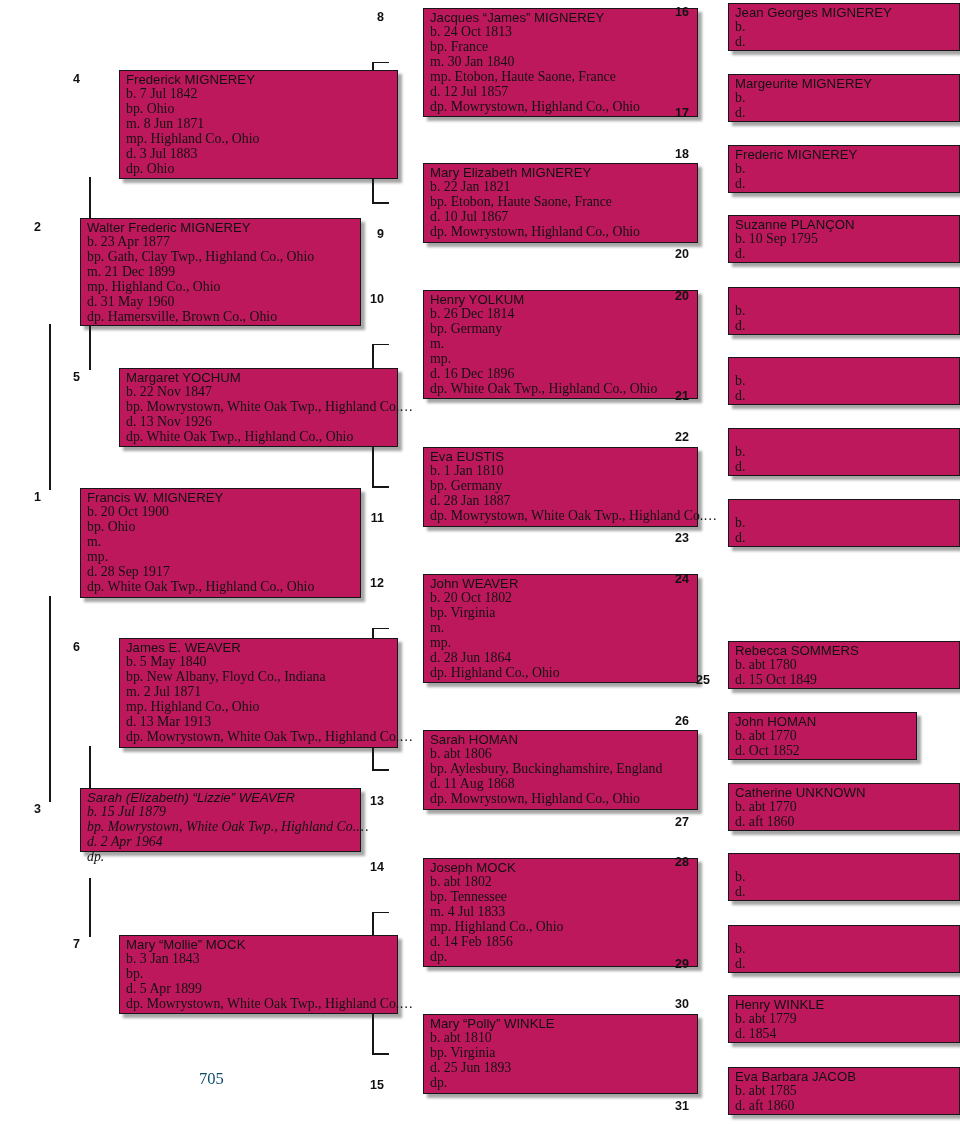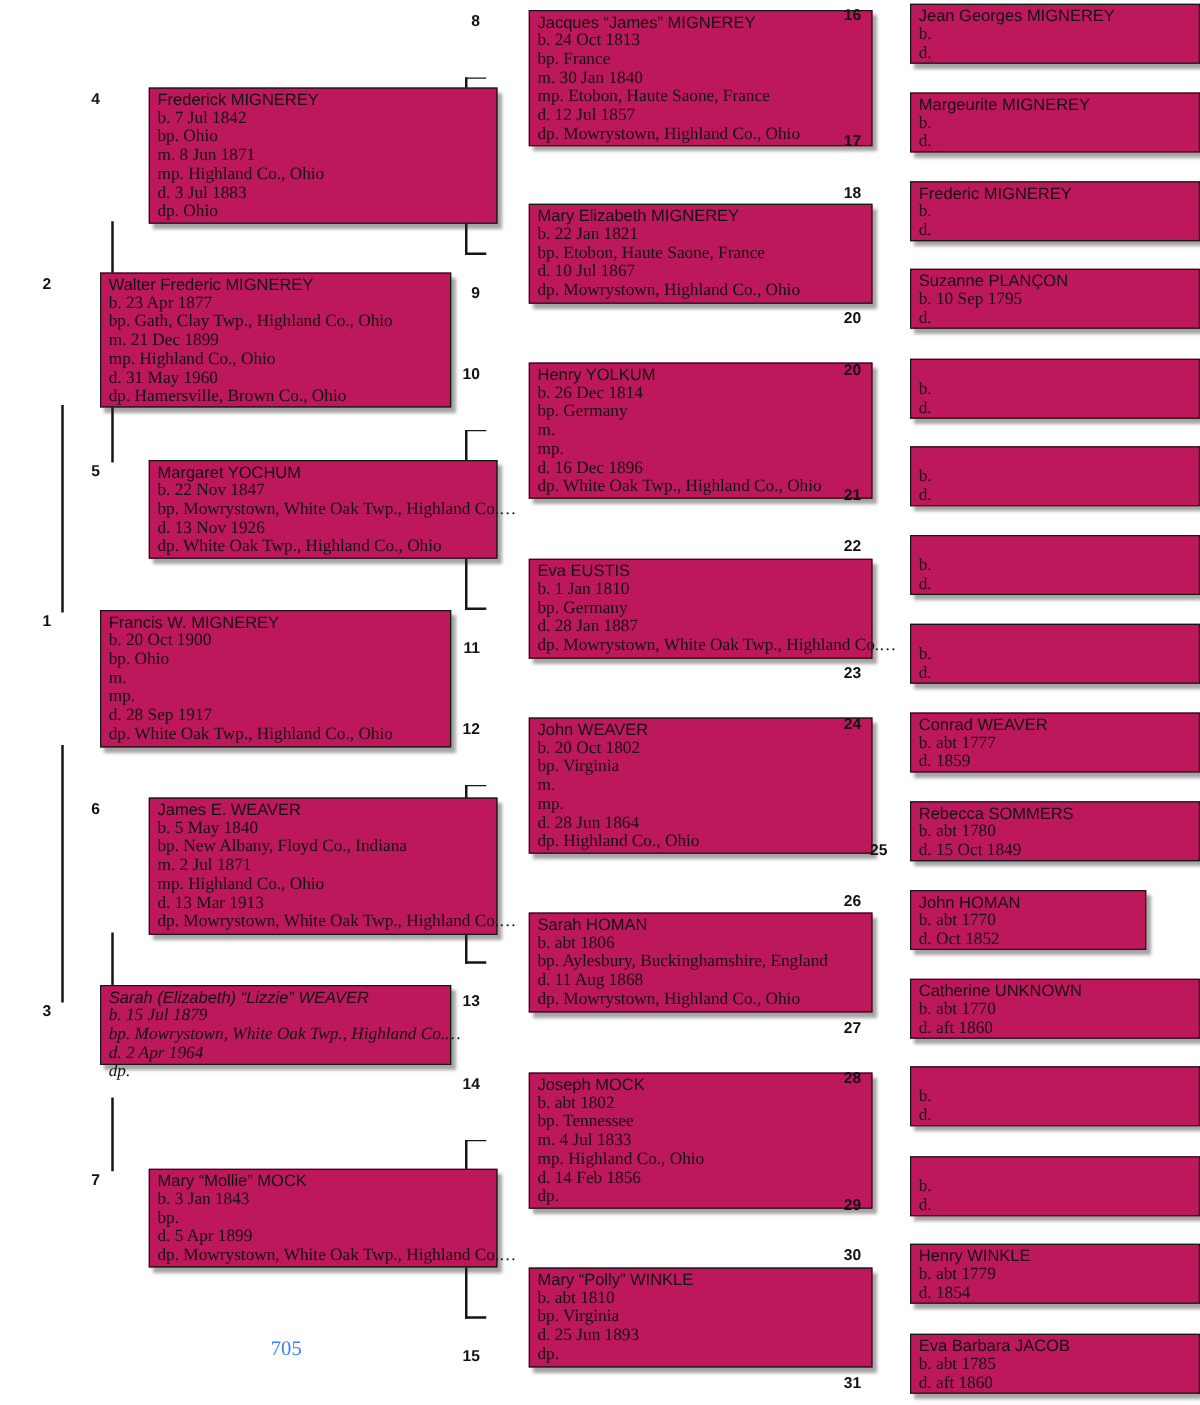--- a/index.html
+++ b/index.html
@@ -7,22 +7,22 @@
          font-family:"Liberation Sans",sans-serif;}
   .pbox{position:absolute;background:#be185d;border:1.4px solid #161616;box-sizing:border-box;
         padding:1.5px 4px 0 6px;box-shadow:3.5px 4px 2.5px rgba(40,40,40,0.42);margin-left:36px;}
   .pname{font-family:"Liberation Sans",sans-serif;font-size:13.2px;line-height:14.9px;
          color:#111;white-space:nowrap;min-height:14.9px;}
   .pline{font-family:"Liberation Serif",serif;font-size:13.8px;line-height:14.9px;
          color:#111;white-space:nowrap;}
   .pnum{position:absolute;width:22px;text-align:right;font-family:"Liberation Sans",sans-serif;
         font-weight:bold;font-size:12.5px;line-height:14px;color:#111;}
   .cline{position:absolute;background:#161616;}
-  .pagenum{position:absolute;left:199px;top:1069px;width:60px;text-align:center;
-           font-family:"Liberation Serif",serif;font-size:16.5px;color:#3b82f6;}
+  .pagenum{position:absolute;left:199px;top:1069px;width:60px;
+           font-family:"Liberation Serif",serif;font-size:16.5px;color:#0c4a6e;}
 </style>
 </head>
 <body>
 
 <div id="chart">
   <div class="pagenum">705</div>
 <div class="cline" style="left: 49px; top: 324px; width: 1.5px; height: 166px;"></div>
     <div class="cline" style="left: 49px; top: 596px; width: 1.5px; height: 206px;"></div>
     <div class="cline" style="left: 89px; top: 177px; width: 1.5px; height: 43px;"></div>
     <div class="cline" style="left: 89px; top: 324px; width: 1.5px; height: 46px;"></div>
@@ -253,25 +253,20 @@
       <div class="pline">b.</div>
       <div class="pline">d.</div>
     </div>
     <div class="pnum" style="left: 667px; top: 430px;">22</div>
     <div class="pbox" style="left: 692px; top: 499px; width: 232px; height: 48px;">
       <div class="pname"></div>
       <div class="pline">b.</div>
       <div class="pline">d.</div>
     </div>
     <div class="pnum" style="left: 667px; top: 530.5px;">23</div>
-    <div class="pbox" style="left: 692px; top: 570px; width: 232px; height: 48px;">
-      <div class="pname">Conrad WEAVER</div>
-      <div class="pline">b. abt 1777</div>
-      <div class="pline">d. 1859</div>
-    </div>
     <div class="pnum" style="left: 667px; top: 572px;">24</div>
     <div class="pbox" style="left: 692px; top: 641px; width: 232px; height: 48px;">
       <div class="pname">Rebecca SOMMERS</div>
       <div class="pline">b. abt 1780</div>
       <div class="pline">d. 15 Oct 1849</div>
     </div>
     <div class="pnum" style="left: 667px; top: 672.5px; padding-left: 21px;">25</div>
     <div class="pbox" style="left: 692px; top: 712px; width: 189px; height: 48px;">
       <div class="pname">John HOMAN</div>
       <div class="pline">b. abt 1770</div>

